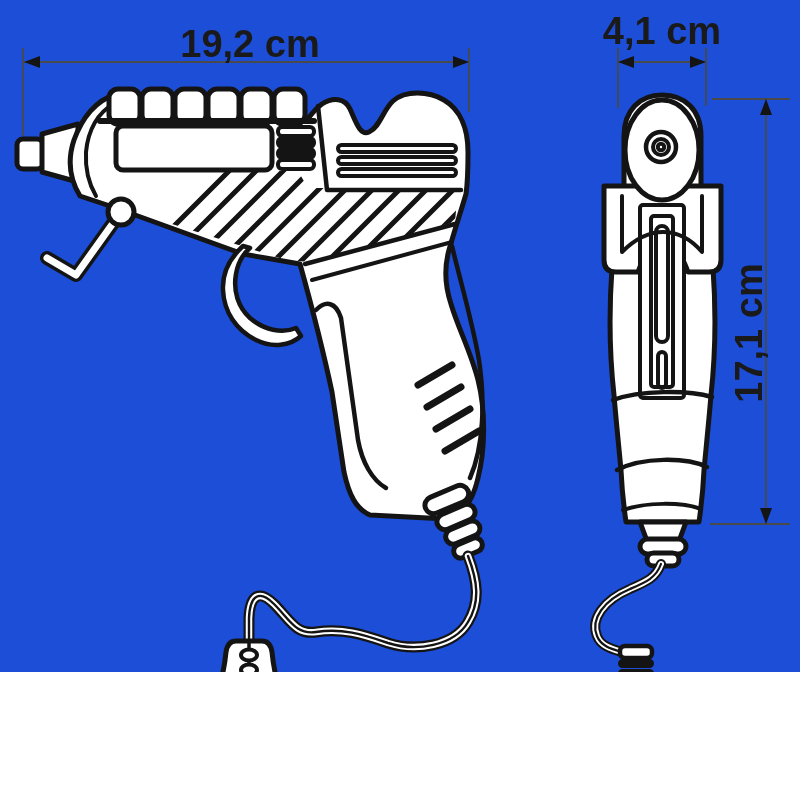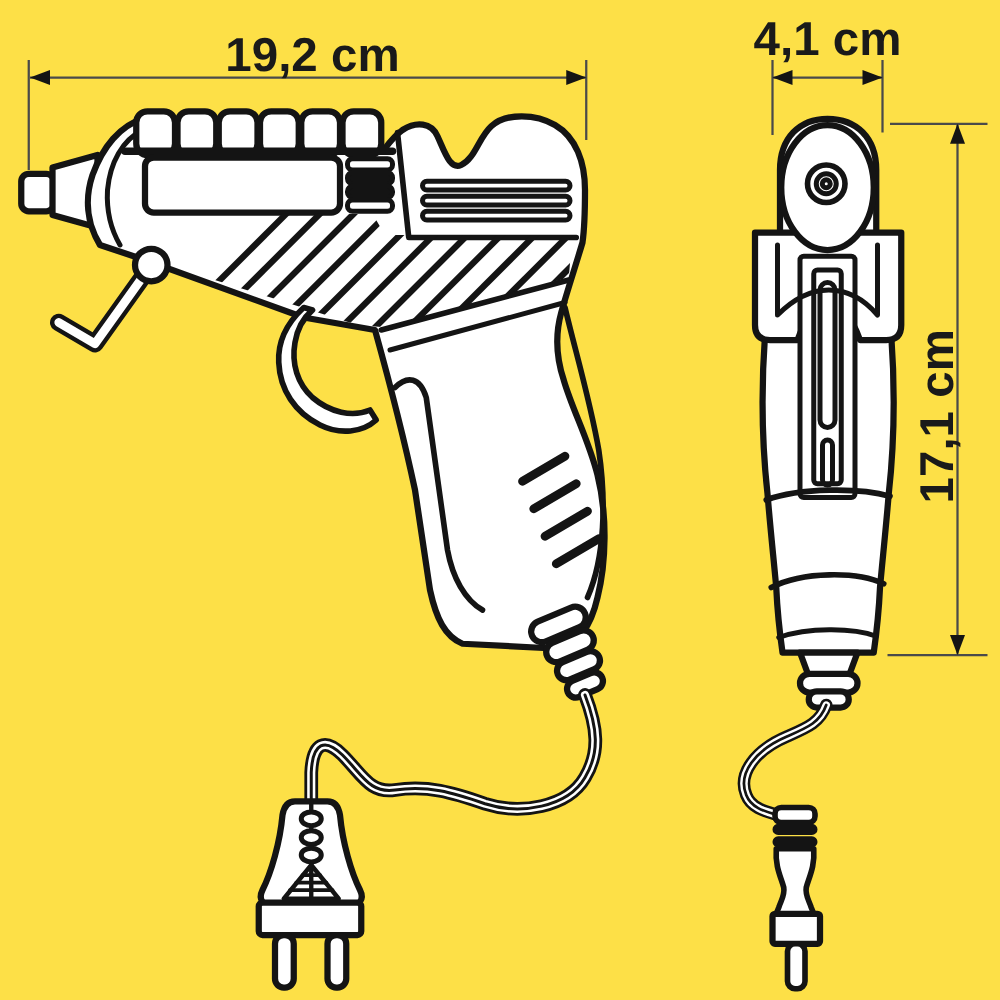--- a/index.html
+++ b/index.html
@@ -1,16 +1,16 @@
 <!DOCTYPE html>
 <html><head>
 <meta charset="utf-8">
 <style>
   html,body{margin:0;padding:0;background:#ffffff;}
-  .stage{width:800px;height:800px;position:relative;background:#fde047;overflow:hidden;}
+  .stage{width:800px;height:672px;position:relative;background:#1d4ed8;overflow:hidden;}
   svg{display:block;}
   text.dim-label{
     font-family:"Liberation Sans", sans-serif;
     font-weight:700;
     font-size:38px;
     fill:#1a1a1a;
   }
 </style>
 </head>
 <body>

